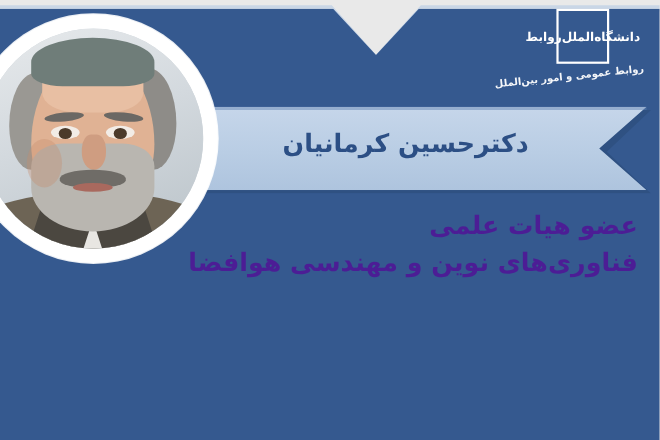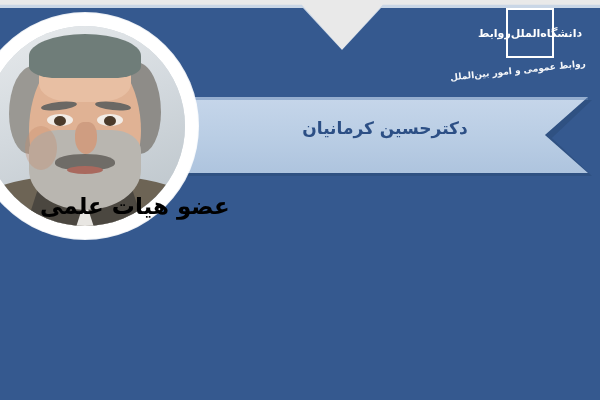--- a/index.html
+++ b/index.html
@@ -78,25 +78,25 @@
     top: 0;
     height: 3px;
     background: #5c7fb0;
     opacity: .45;
   }
 
   
   .name {
     position: absolute;
     top: 118px;
-    left: 220px;
+    left: 204px;
     width: 330px;
     text-align: center;
     color: #2c4f85;
-    font-size: 17px;
+    font-size: 23px;
     font-weight: bold;
     letter-spacing: .5px;
     direction: rtl;
     white-space: nowrap;
   }
 
   
   .avatar {
     position: absolute;
     left: -28px;
@@ -179,22 +179,22 @@
     white-space: nowrap;
     opacity: .95;
   }
 
   
   .subtitle {
     position: absolute;
     top: 190px;
     left: 40px;
     right: 20px;
-    text-align: left;
-    color: #000000;
+    text-align: right;
+    color: #4c1d95;
     direction: rtl;
   }
   .subtitle div {
     font-size: 23px;
     font-weight: bold;
     line-height: 1.42;
     white-space: nowrap;
   }
 </style>
 </head>
@@ -246,15 +246,16 @@
     <div class="logo-mark">
       <span>دانشگاه</span>
       <span>الملل</span>
       <span>روابط</span>
     </div>
     <div class="logo-sub">روابط عمومی و امور بین‌الملل</div>
   </div>
 
   <div class="subtitle">
     <div>عضو هیات علمی</div>
+    <div>فناوری‌های نوین و مهندسی هوافضا</div>
   </div>
 
 </div>
 
 </body></html>

